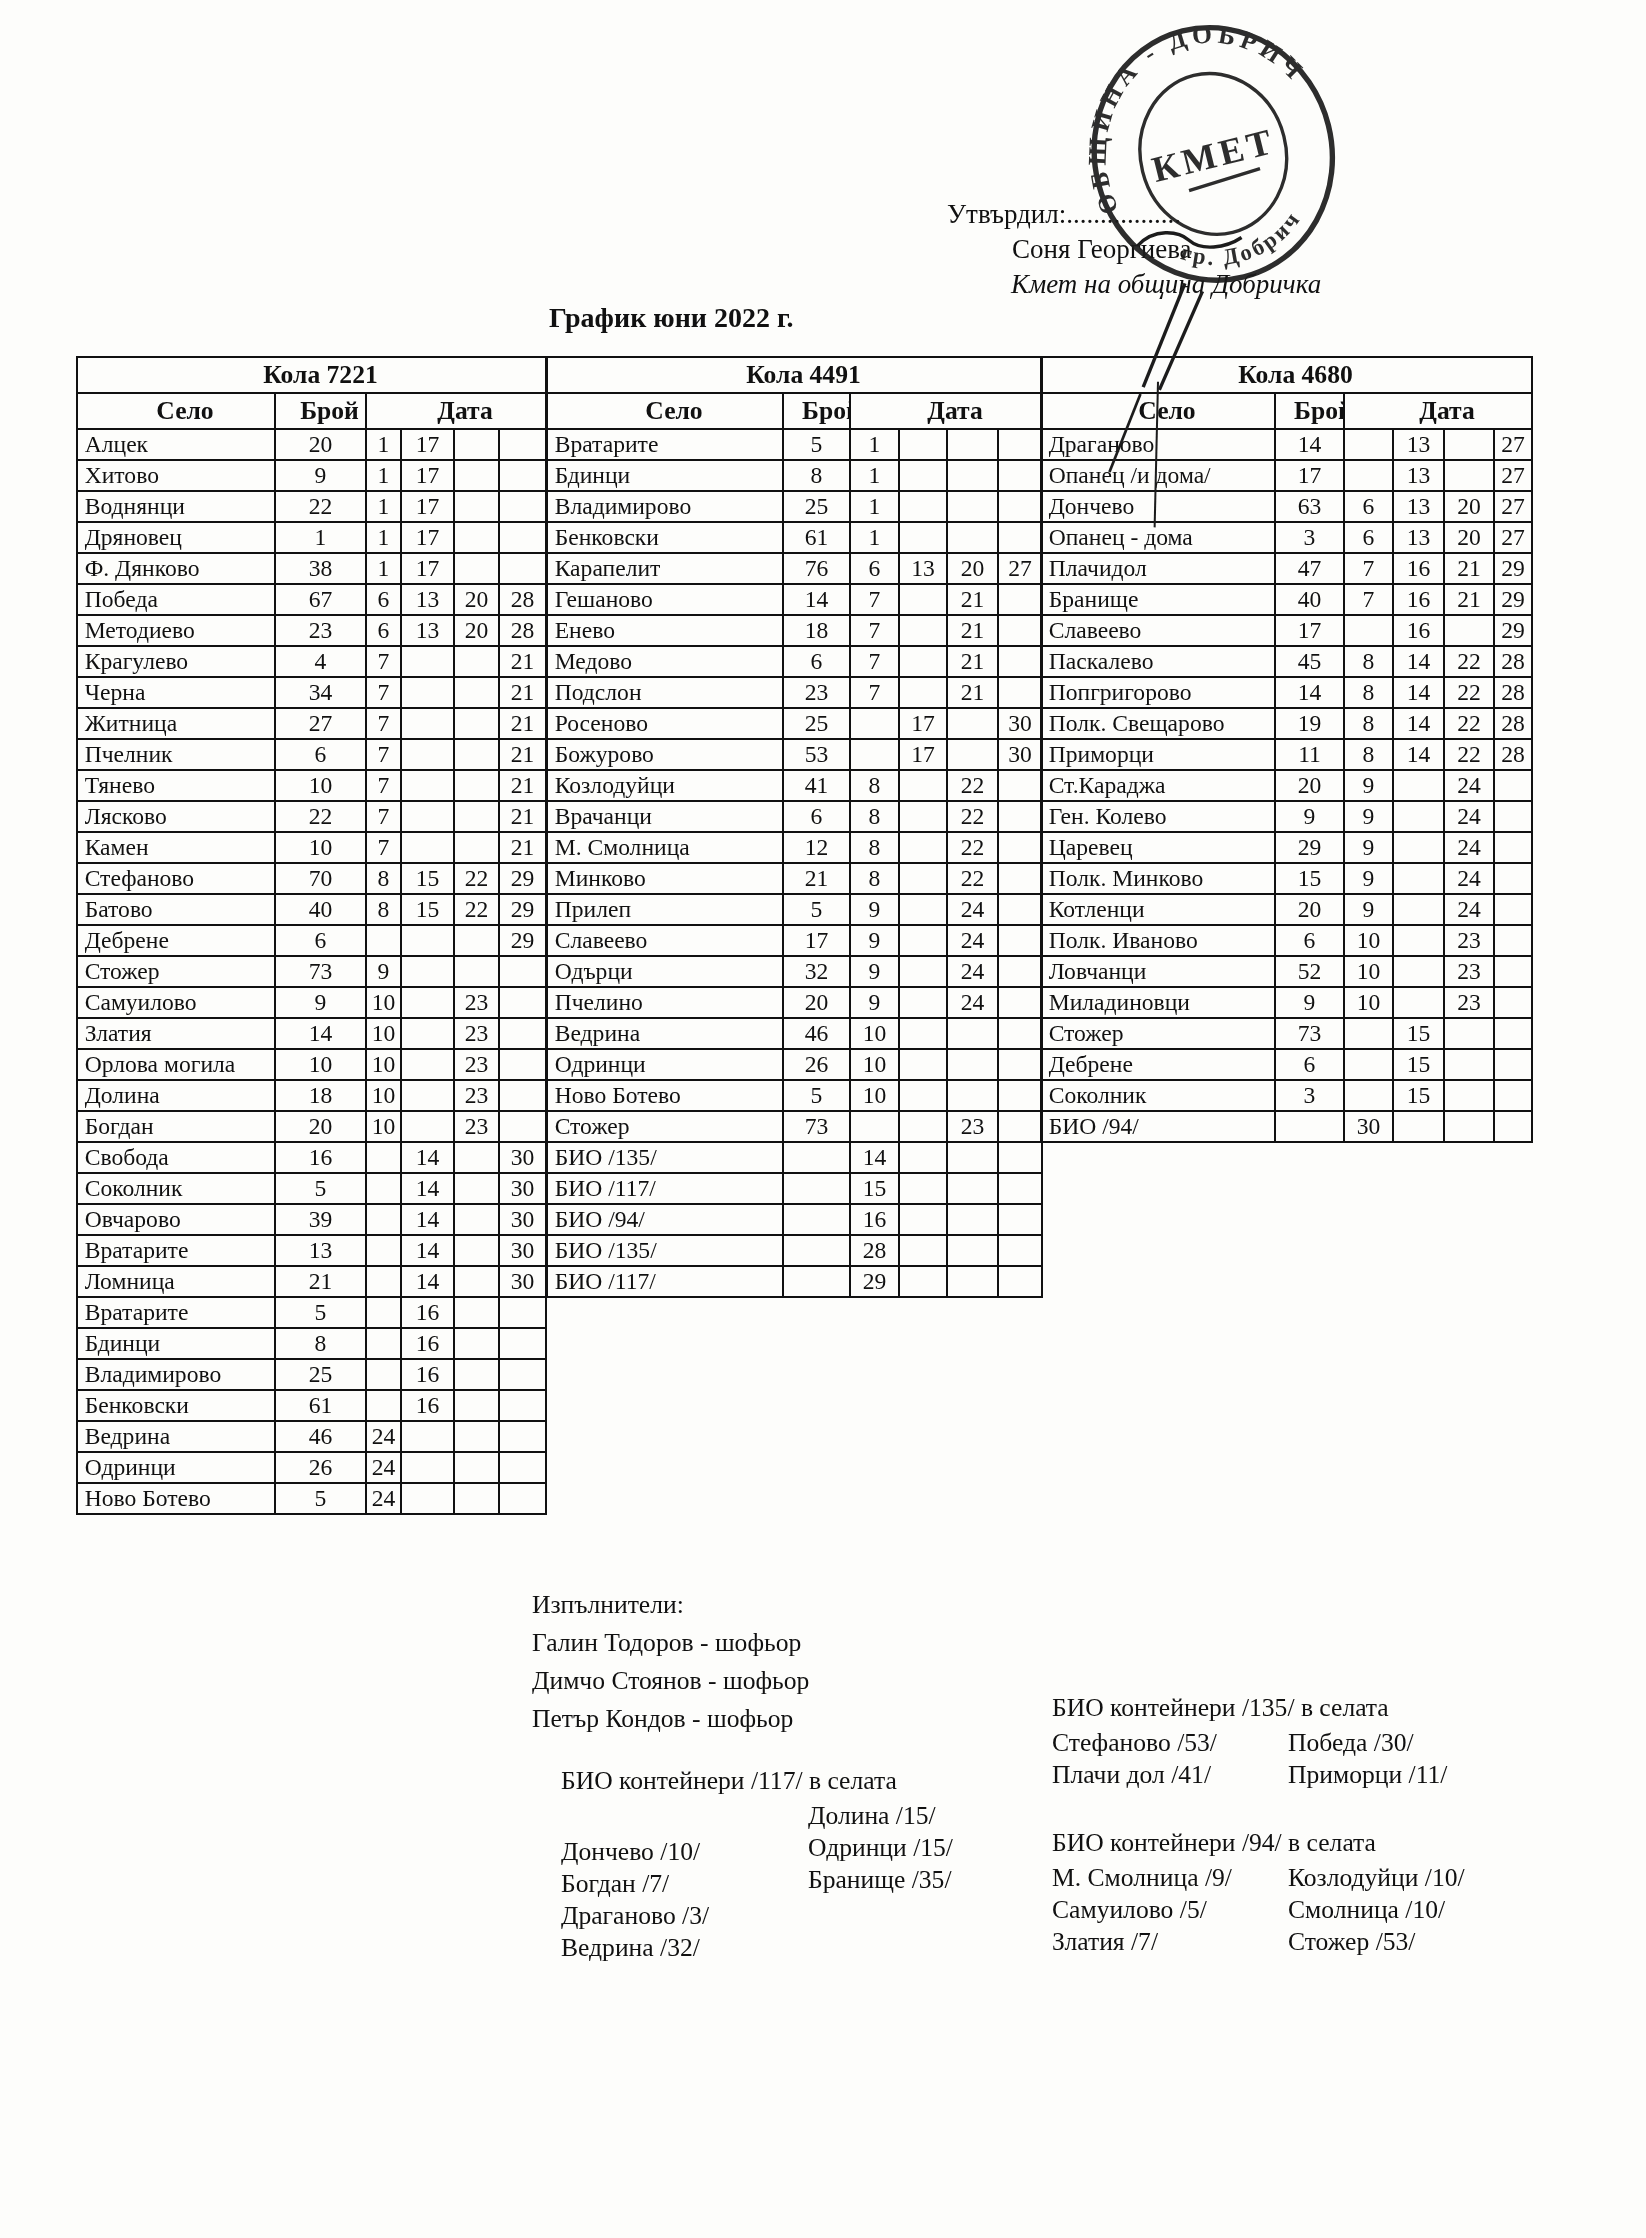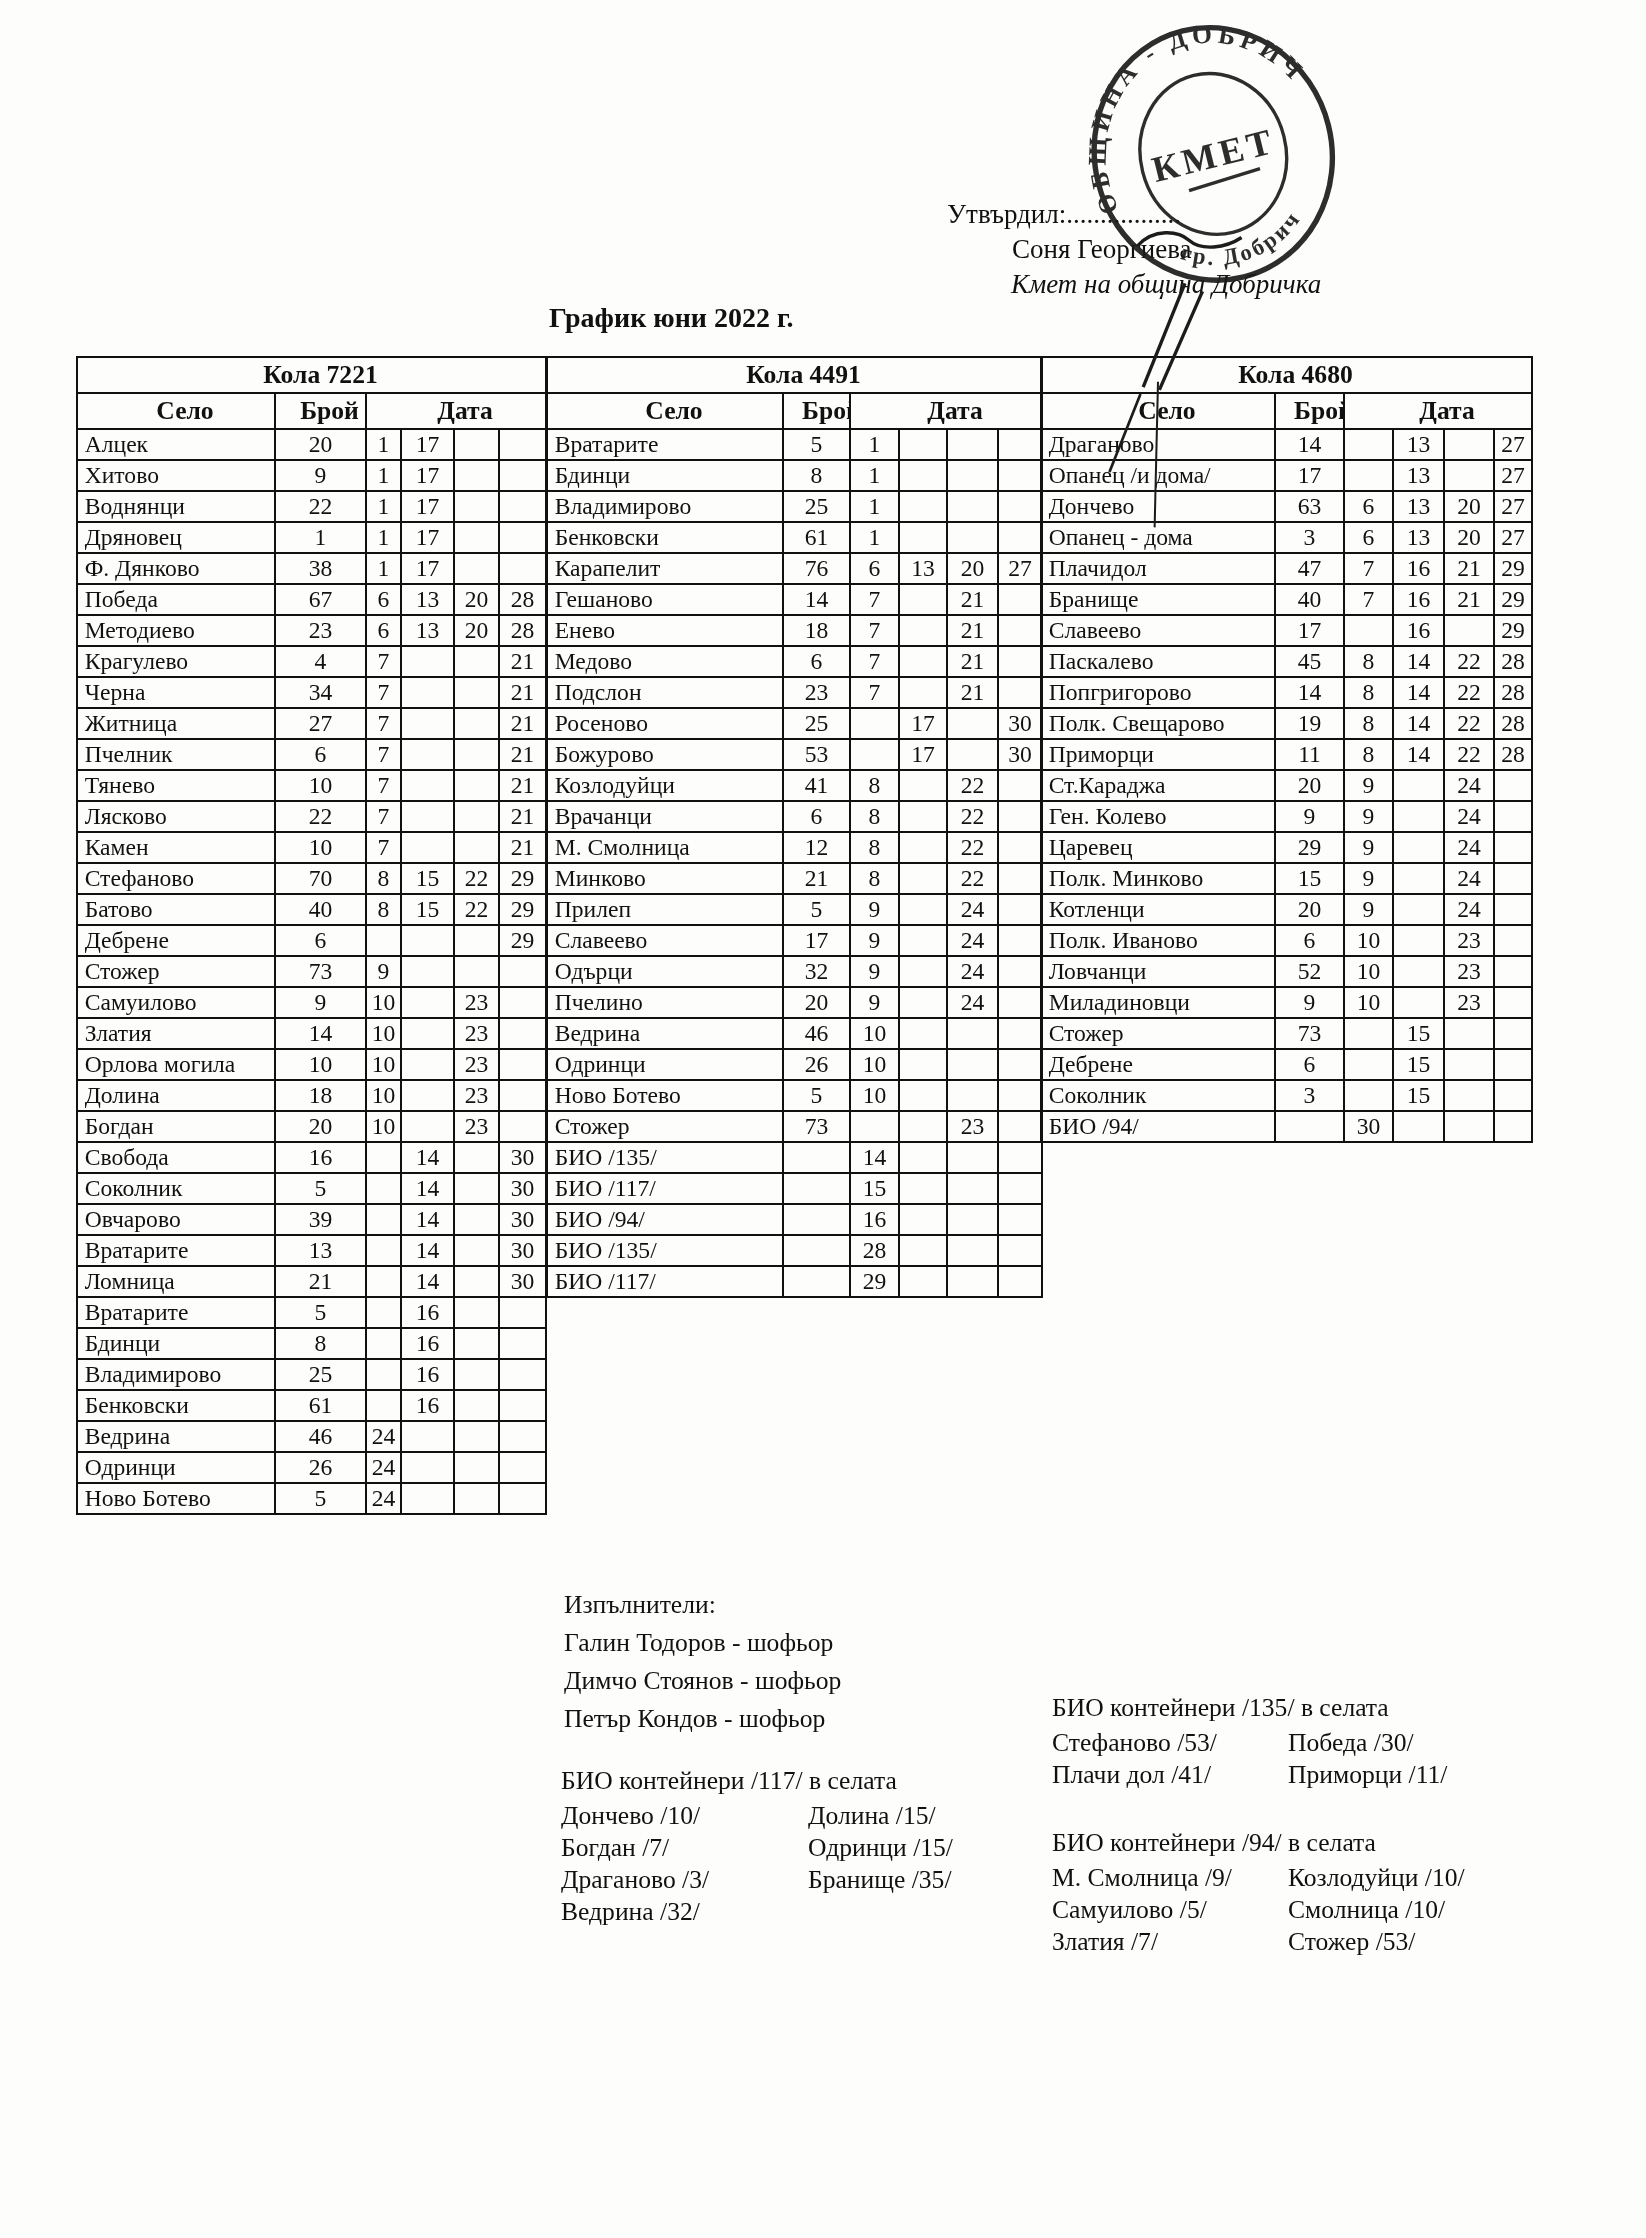--- a/index.html
+++ b/index.html
@@ -795,21 +795,21 @@
           <td class="v">БИО /94/</td>
           <td class="c"></td>
           <td class="d">30</td>
           <td class="d"></td>
           <td class="d"></td>
           <td class="d"></td>
         </tr>
       </tbody>
   </table>
 
-  <div class="abs" style="left:564px; top:1590px;">
+  <div class="abs" style="left:532px; top:1590px;">
     <div class="exec-line">Изпълнители:</div>
     <div>
         <div class="exec-line">Галин Тодоров - шофьор</div>
         <div class="exec-line">Димчо Стоянов - шофьор</div>
         <div class="exec-line">Петър Кондов - шофьор</div>
       </div>
   </div>
 
   <div class="abs" style="left:1052px; top:1693px;">
     <div class="blockhead" style="height:35px;">БИО контейнери /135/ в селата</div>
@@ -821,21 +821,21 @@
       <div>
           <div class="bline">Победа /30/</div>
           <div class="bline">Приморци /11/</div>
         </div>
     </div>
   </div>
 
   <div class="abs" style="left:561px; top:1766px;">
     <div class="blockhead" style="height:35px;">БИО контейнери /117/ в селата</div>
     <div class="biocols">
-      <div style="width:247px;">
+      <div style="width:247px;margin-top:36px;">
           <div class="bline">Дончево /10/</div>
           <div class="bline">Богдан /7/</div>
           <div class="bline">Драганово /3/</div>
           <div class="bline">Ведрина /32/</div>
         </div>
       <div>
           <div class="bline">Долина /15/</div>
           <div class="bline">Одринци /15/</div>
           <div class="bline">Бранище /35/</div>
         </div>

